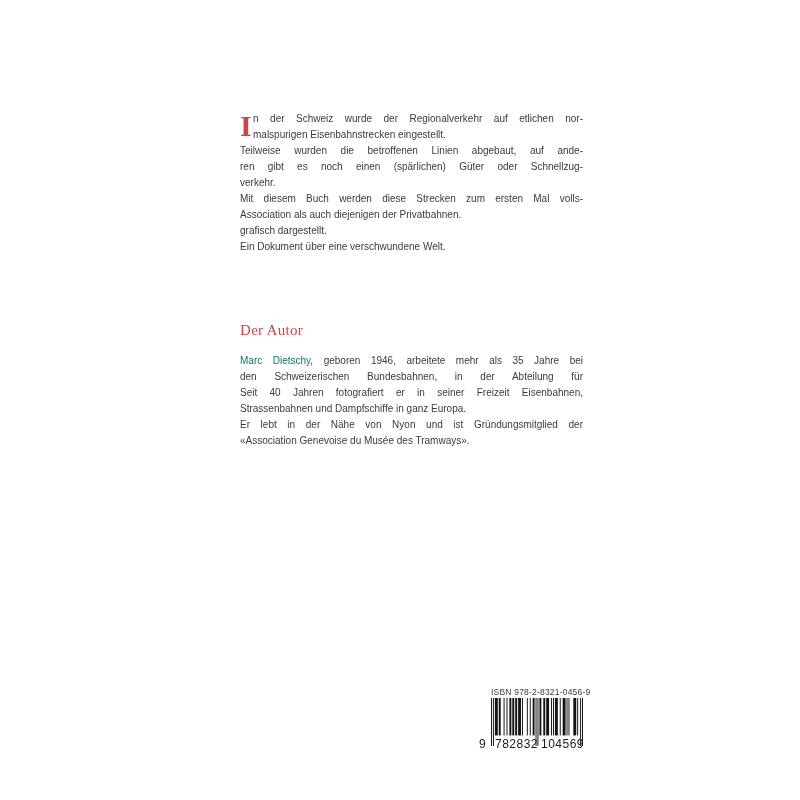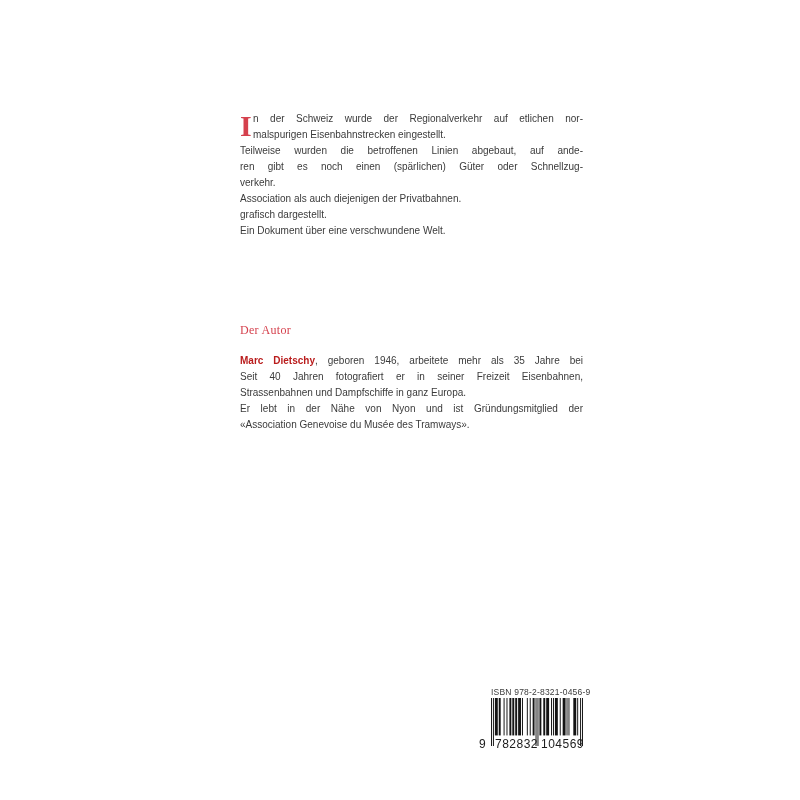--- a/index.html
+++ b/index.html
@@ -17,26 +17,26 @@
   .dropwrap{position:relative;}
   .dropwrap .line{padding-left:13px;}
   .dropcap{
     position:absolute;left:0;top:1px;
     font-family:"Liberation Serif","DejaVu Serif",serif;
     font-weight:bold;font-size:30px;line-height:28px;color:#d5414d;
   }
   .heading{
     position:absolute;left:240px;top:322px;margin:0;
     font-family:"Liberation Serif","DejaVu Serif",serif;
-    font-weight:normal;font-size:12px;line-height:17px;
+    font-weight:normal;font-size:15px;line-height:17px;
     letter-spacing:0.3px;color:#d5414d;
   }
   .author{top:353px;}
   .intro{top:111px;}
-  .author b{font-weight:bold;color:#b91c1c;}
+  .author b{font-weight:normal;color:#0f766e;}
   
   .barcode{position:absolute;left:479px;top:687px;width:104px;}
   .isbn{
     margin-left:12px;width:92px;text-align:center;
     font-size:8.5px;height:11px;line-height:11px;
     letter-spacing:0.2px;color:#3b3b3b;white-space:nowrap;
   }
   .barcode svg{display:block;margin-left:12px;}
   .barcode svg rect{fill:#141414;}
   .digits{
@@ -55,29 +55,31 @@
 
   <div class="col intro">
     <div class="dropwrap">
       <span class="dropcap">I</span>
       <div class="line fill">n der Schweiz wurde der Regionalverkehr auf etlichen nor-</div>
       <div class="line">malspurigen Eisenbahnstrecken eingestellt.</div>
     </div>
     <div class="line fill">Teilweise wurden die betroffenen Linien abgebaut, auf ande-</div>
     <div class="line fill">ren gibt es noch einen (spärlichen) Güter oder Schnellzug-</div>
     <div class="line">verkehr.</div>
+    <div class="line fill">Mit diesem Buch werden diese Strecken zum ersten Mal volls-</div>
     <div class="line">Association als auch diejenigen der Privatbahnen.</div>
     <div class="line">grafisch dargestellt.</div>
     <div class="line">Ein Dokument über eine verschwundene Welt.</div>
   </div>
 
   <h2 class="heading">Der Autor</h2>
 
   <div class="col author">
     <div class="line fill"><b>Marc Dietschy</b><span>, geboren 1946, arbeitete mehr als 35 Jahre bei</span></div>
+    <div class="line fill">den Schweizerischen Bundesbahnen, in der Abteilung für</div>
     <div class="line fill">Seit 40 Jahren fotografiert er in seiner Freizeit Eisenbahnen,</div>
     <div class="line">Strassenbahnen und Dampfschiffe in ganz Europa.</div>
     <div class="line fill">Er lebt in der Nähe von Nyon und ist Gründungsmitglied der</div>
     <div class="line">«Association Genevoise du Musée des Tramways».</div>
   </div>
 
   <div class="barcode">
     <div class="isbn">ISBN 978-2-8321-0456-9</div>
     <svg width="92" height="48" viewBox="0 0 95 50" preserveAspectRatio="none">
         <g id="bars">

